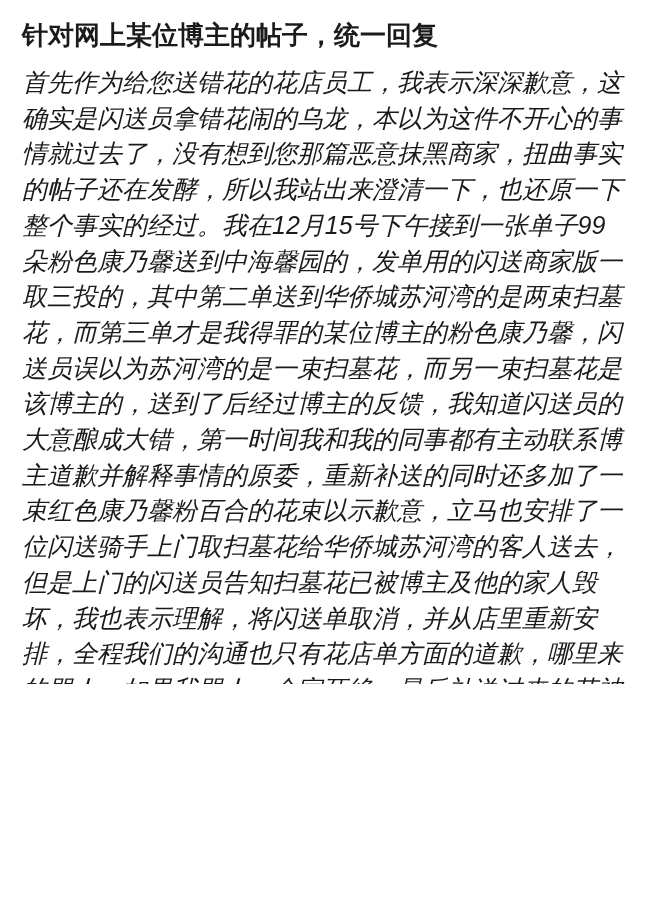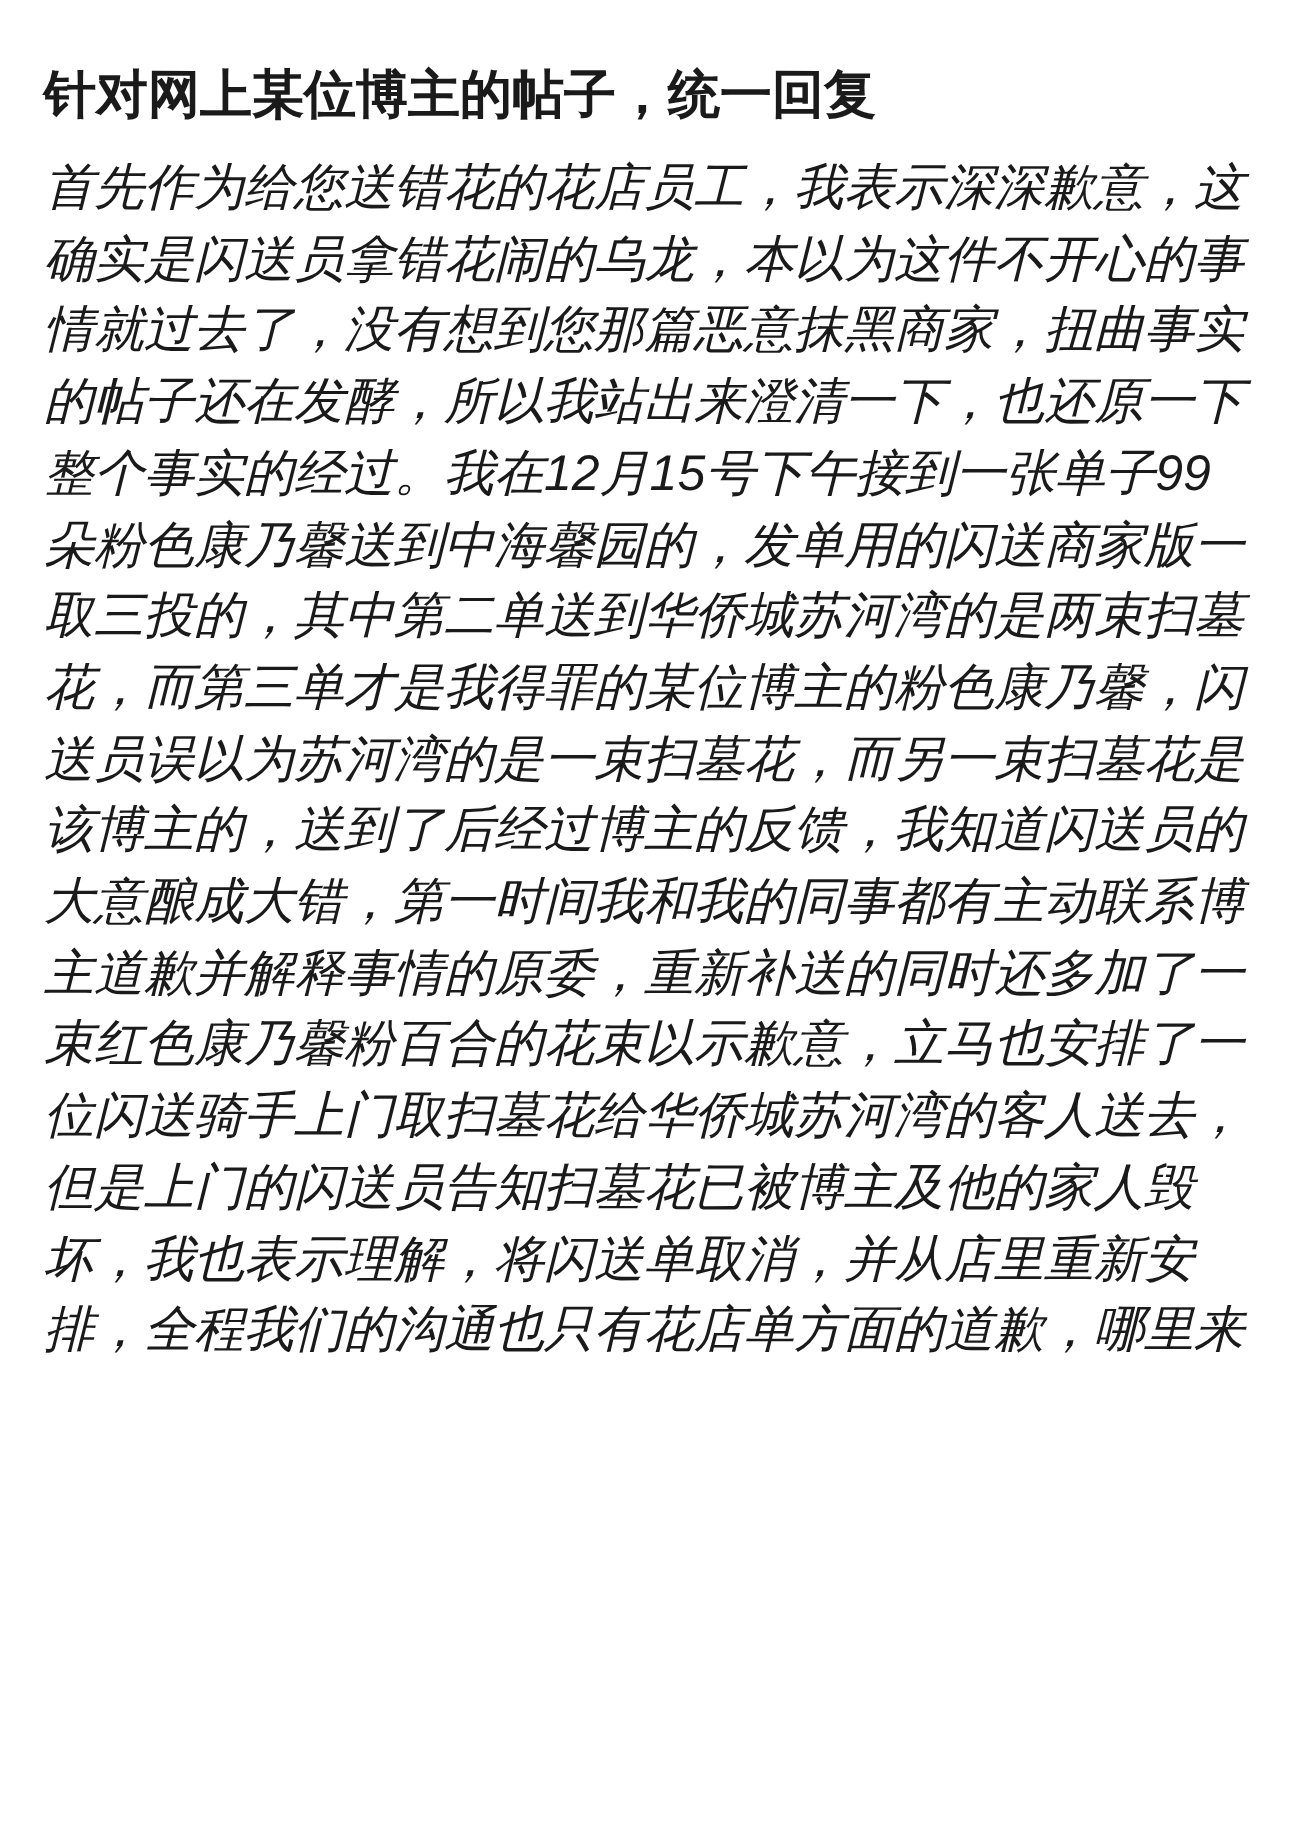--- a/index.html
+++ b/index.html
@@ -7,21 +7,21 @@
     padding: 0;
     background: #ffffff;
     font-family: "Liberation Sans", "DejaVu Sans", sans-serif;
   }
   .page {
     position: relative;
     width: 645px;
     height: 684px;
     background: #ffffff;
     box-sizing: border-box;
-    padding: 24px 22px 0 22px;
+    padding: 12px 22px 0 22px;
     overflow: hidden;
   }
   .title {
     margin: 6px 0 0 0;
     font-size: 26px;
     line-height: 34px;
     font-weight: 700;
     color: #1a1a1a;
     letter-spacing: 0;
   }

